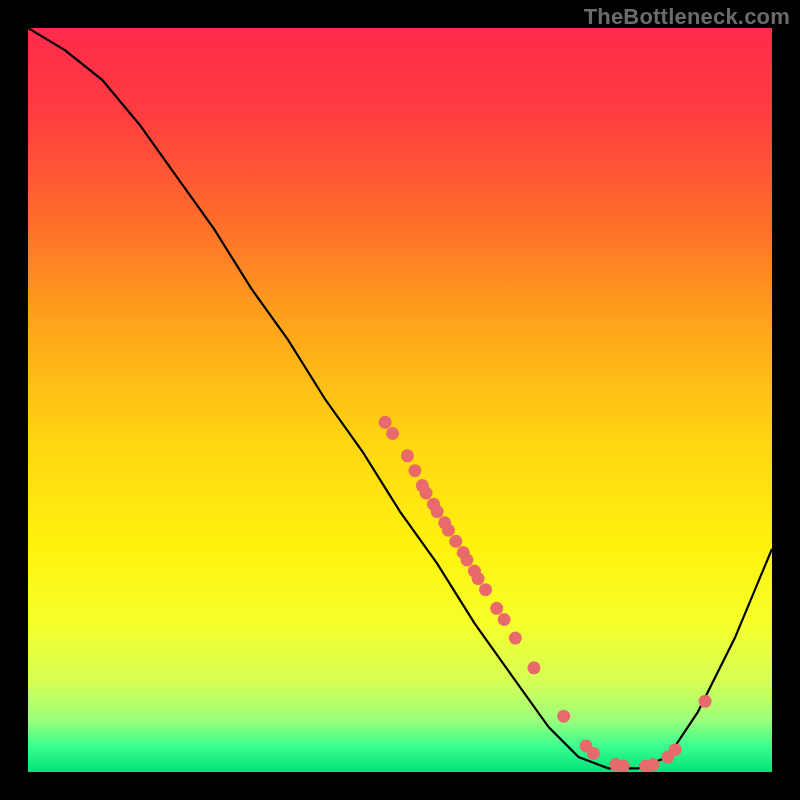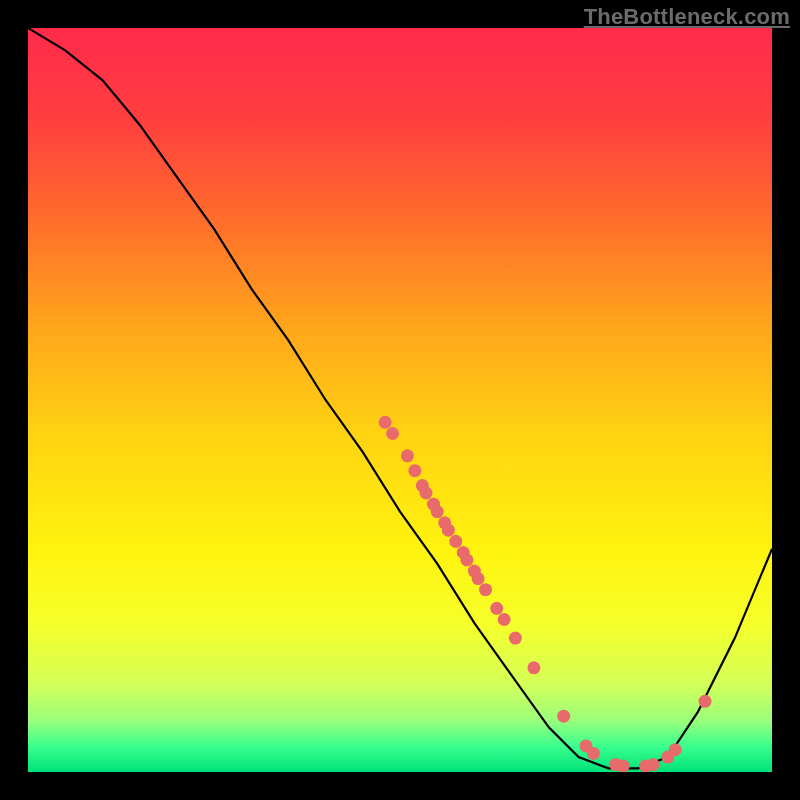--- a/index.html
+++ b/index.html
@@ -32,21 +32,20 @@
   }
   .watermark {
     position: absolute;
     top: 4px;
     right: 10px;
     font-size: 22px;
     font-weight: 600;
     color: #6b6b6b;
     letter-spacing: 0.2px;
     user-select: none;
-    text-decoration: underline;
   }
 </style>
 </head>
 <body>
 
 <div class="chart-wrap">
   <div class="watermark">TheBottleneck.com</div>
 
   <div class="plot-area">
     <svg id="chart-svg" viewBox="0 0 744 744" preserveAspectRatio="none">

